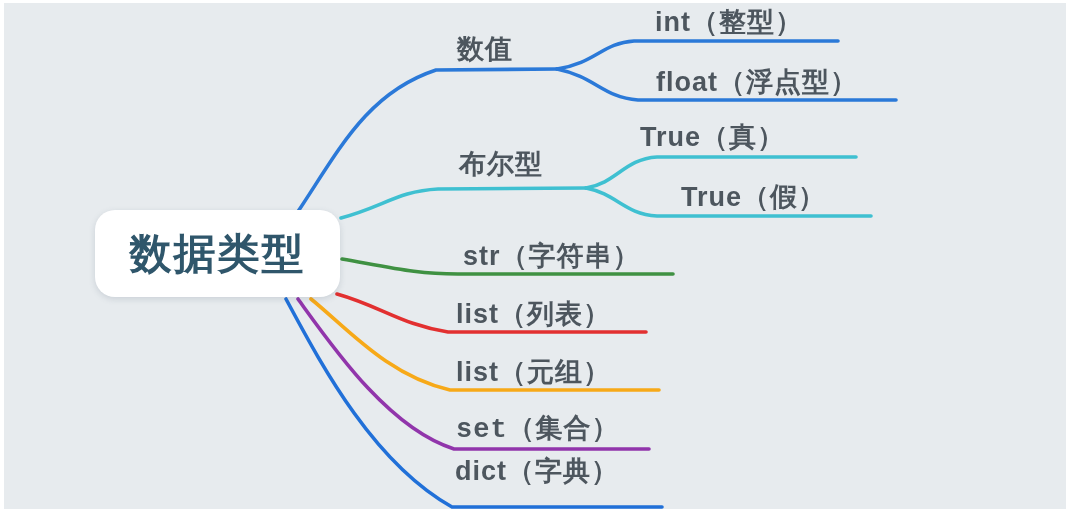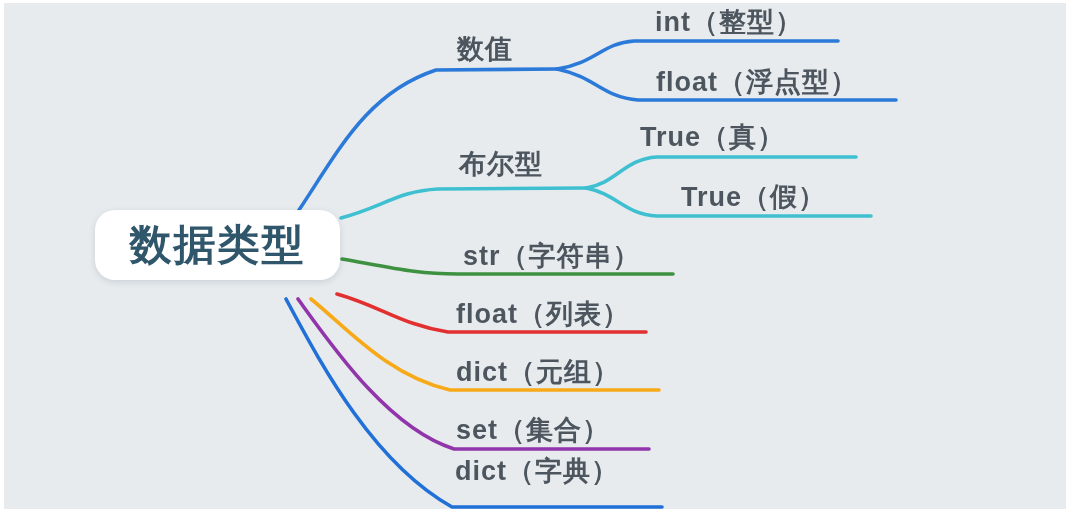--- a/index.html
+++ b/index.html
@@ -8,39 +8,39 @@
     font-family:"Liberation Sans","DejaVu Sans",sans-serif;
     overflow:hidden;
   }
   .canvas{
     position:absolute;left:4px;top:3px;right:5px;bottom:6px;
     background:#e7ebee;
   }
   svg.links{position:absolute;left:0;top:0;width:1071px;height:515px;pointer-events:none;}
   svg.links path{fill:none;stroke-width:3.6px;stroke-linecap:round;}
   .root-node{
-    position:absolute;left:95px;top:210px;width:245px;height:70px;
+    position:absolute;left:95px;top:210px;width:245px;height:87px;
     background:#ffffff;border-radius:20px;
     box-shadow:0 2px 6px rgba(70,90,110,0.18);
     display:flex;align-items:center;justify-content:center;
     font-size:42px;font-weight:bold;letter-spacing:2px;
     cursor:default;
   }
   .topic{
     position:absolute;height:32px;line-height:32px;
     font-size:27px;font-weight:600;color:#4d565e;white-space:nowrap;
     letter-spacing:1px;cursor:default;
   }
   
   .t-numeric{left:457px;top:33px;}
   .t-bool{left:459px;top:148px;}
   .t-str{left:463px;top:240px;}
   .t-list{left:456px;top:298px;}
   .t-tuple{left:456px;top:356px;}
-  .t-set{left:456px;top:414px;}
+  .t-set{left:456px;top:414px;font-family:Liberation Mono, monospace;}
   .t-dict{left:455px;top:455px;}
   
   .t-int{left:655px;top:6px;}
   .t-float{left:656px;top:66px;}
   .t-true{left:640px;top:121px;}
   .t-false{left:681px;top:181px;}
 </style>
 </head>
 <body>
 
@@ -71,16 +71,16 @@
 
 <div class="topic t-numeric">数值</div>
 <div class="topic t-int">int（整型）</div>
 <div class="topic t-float">float（浮点型）</div>
 
 <div class="topic t-bool">布尔型</div>
 <div class="topic t-true">True（真）</div>
 <div class="topic t-false">True（假）</div>
 
 <div class="topic t-str">str（字符串）</div>
-<div class="topic t-list">float（列表）</div>
-<div class="topic t-tuple">dict（元组）</div>
+<div class="topic t-list">list（列表）</div>
+<div class="topic t-tuple">list（元组）</div>
 <div class="topic t-set">set（集合）</div>
 <div class="topic t-dict">dict（字典）</div>
 
 </body></html>

